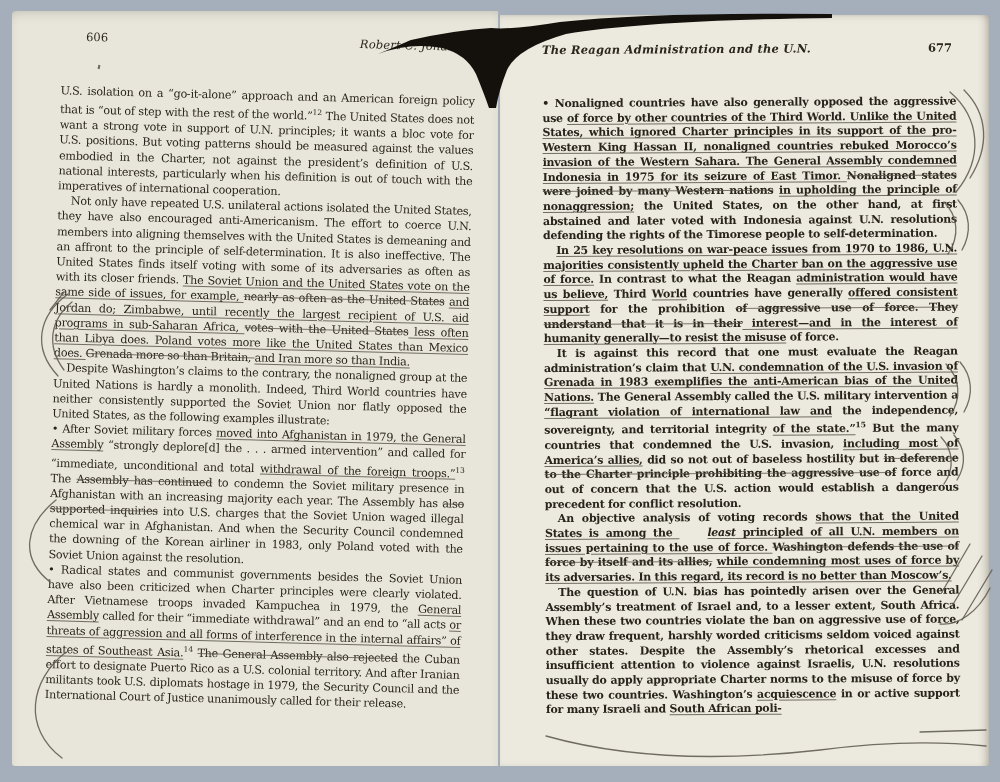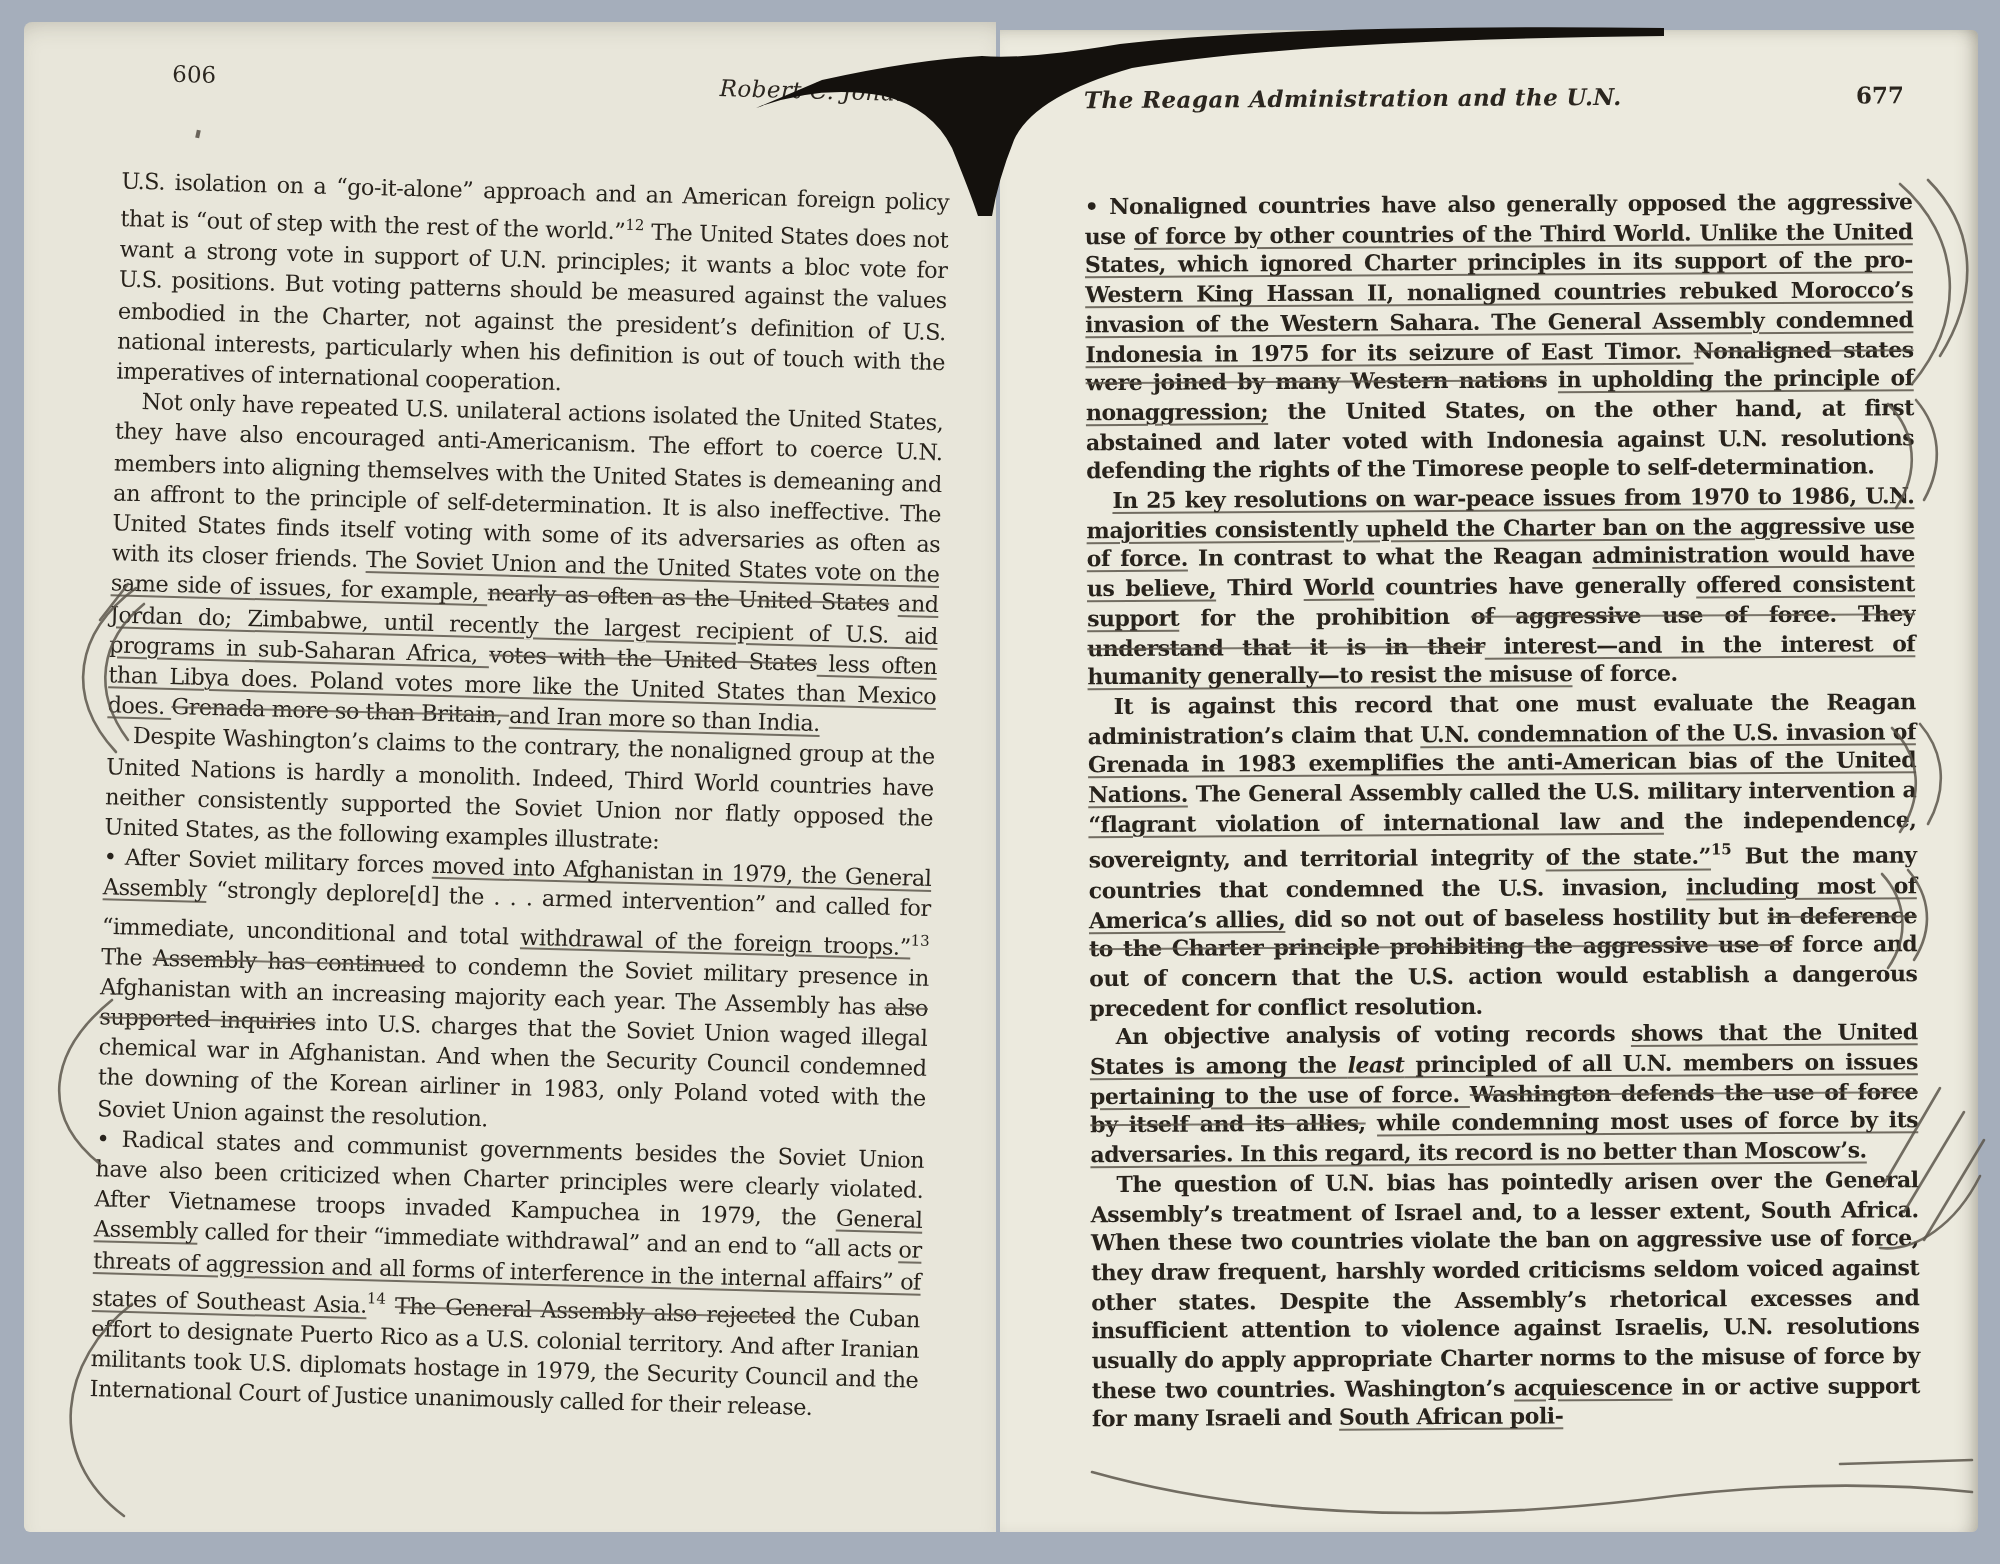--- a/index.html
+++ b/index.html
@@ -56,21 +56,21 @@
     text-decoration-line:underline;
     text-decoration-color:rgba(92,86,75,.85);
     text-decoration-thickness:1px;
     text-underline-offset:2px;
   }
   .seg-s{
     text-decoration-line:line-through;
     text-decoration-color:rgba(92,86,75,.8);
     text-decoration-thickness:1px;
   }
-  .seg-i{font-style:italic;}
+  .seg-i{font-style:italic;margin-left:28px;}
   .seg-sup{vertical-align:super;font-size:7.5px;letter-spacing:0;}
 
   .overlay{position:absolute;pointer-events:none;}
   .pencil path, .pencil line{stroke:#5c564b;stroke-width:1.3;fill:none;stroke-linecap:round;opacity:.85;}
   .gutter path{fill:#14110d;}
   .tick{position:absolute;width:2px;height:4px;background:#6a645a;transform:rotate(12deg);}
 </style>
 </head>
 <body>
 

